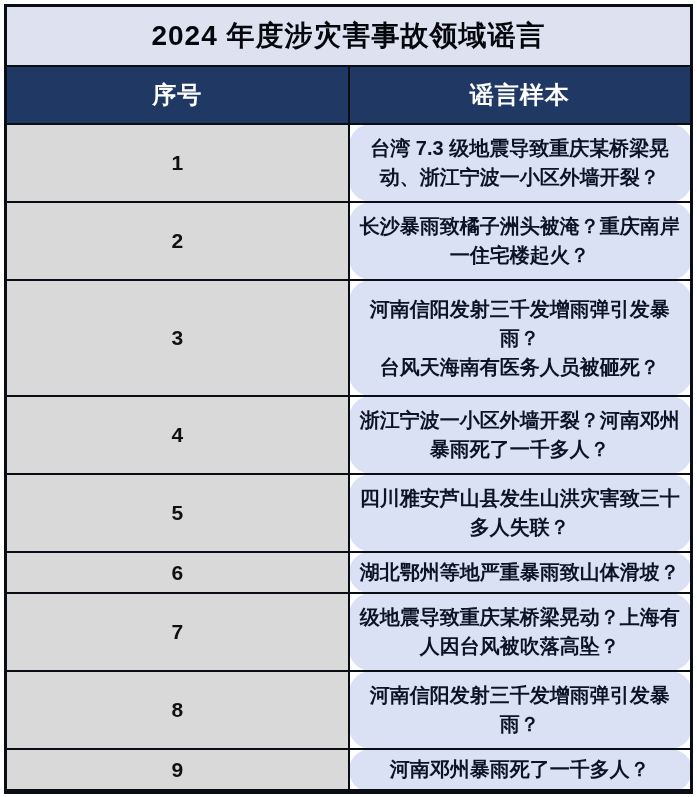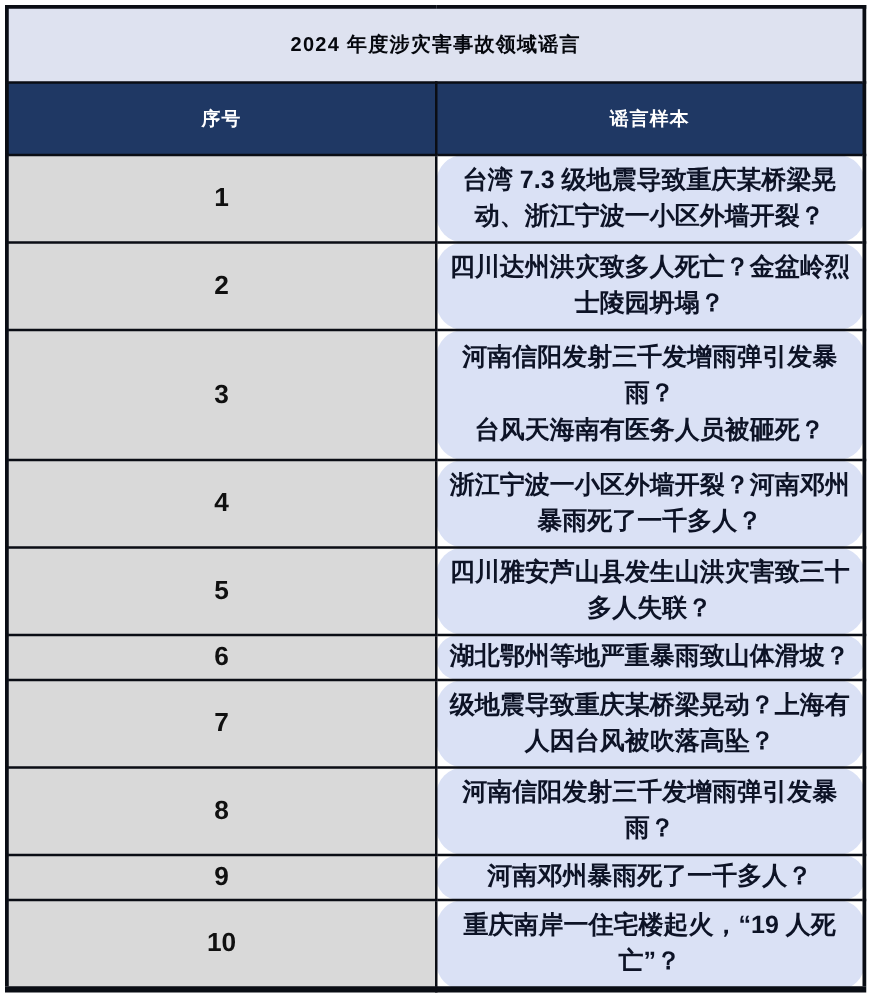--- a/index.html
+++ b/index.html
@@ -27,29 +27,29 @@
     width:689px; height:790px;
     border:3px solid var(--line);
     border-bottom-width:5px;
     font-weight:bold;
   }
   td,th{ border:2px solid var(--line); padding:0 8px; }
   .title-cell{
     background:var(--title-bg);
     color:#05070d;
     text-align:center;
-    font-size:16px;
+    font-size:28px;
     height:58px;
     letter-spacing:1px;
   }
   .header-row th{
     background:var(--navy);
     color:#ffffff;
     text-align:center;
-    font-size:15px;
+    font-size:24px;
     height:56px;
     letter-spacing:1px;
   }
   .col-num{ width:60px; }
   .num-cell{
     background:var(--num-bg);
     color:#101010;
     text-align:center;
     font-size:21px;
   }
@@ -75,21 +75,21 @@
       <tr class="header-row">
         <th class="col-num">序号</th>
         <th>谣言样本</th>
       </tr>
       <tr>
         <td class="num-cell">1</td>
         <td class="text-cell">台湾 7.3 级地震导致重庆某桥梁晃动、浙江宁波一小区外墙开裂？</td>
       </tr>
       <tr>
         <td class="num-cell">2</td>
-        <td class="text-cell">四川达州洪灾致多人死亡？金盆岭烈士陵园坍塌？</td>
+        <td class="text-cell">长沙暴雨致橘子洲头被淹？重庆南岸一住宅楼起火？</td>
       </tr>
       <tr>
         <td class="num-cell">3</td>
         <td class="text-cell">河南信阳发射三千发增雨弹引发暴雨？
 台风天海南有医务人员被砸死？</td>
       </tr>
       <tr>
         <td class="num-cell">4</td>
         <td class="text-cell">浙江宁波一小区外墙开裂？河南邓州暴雨死了一千多人？</td>
       </tr>
@@ -106,19 +106,15 @@
         <td class="text-cell">级地震导致重庆某桥梁晃动？上海有人因台风被吹落高坠？</td>
       </tr>
       <tr>
         <td class="num-cell">8</td>
         <td class="text-cell">河南信阳发射三千发增雨弹引发暴雨？</td>
       </tr>
       <tr>
         <td class="num-cell">9</td>
         <td class="text-cell">河南邓州暴雨死了一千多人？</td>
       </tr>
-      <tr>
-        <td class="num-cell">10</td>
-        <td class="text-cell">重庆南岸一住宅楼起火，“19 人死亡”？</td>
-      </tr>
     </tbody>
   </table>
 </div>
 
 </body></html>

